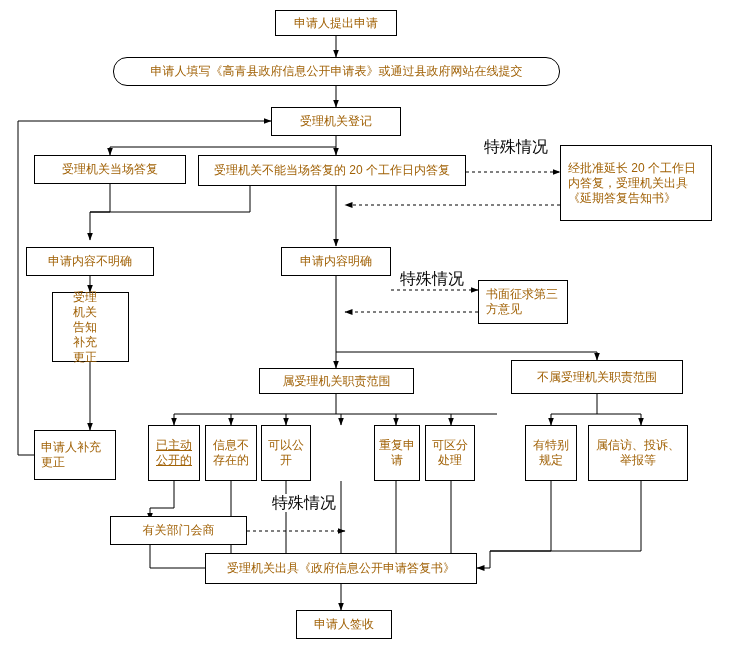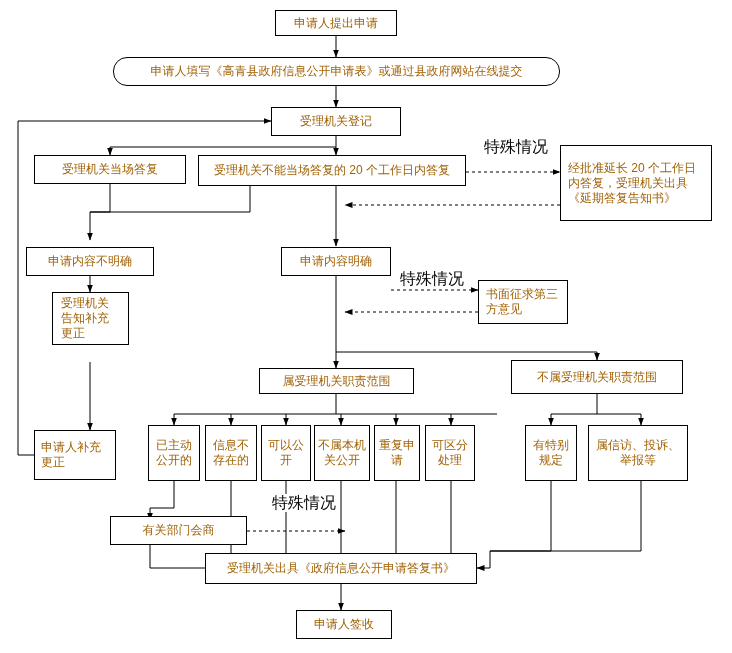--- a/index.html
+++ b/index.html
@@ -160,35 +160,34 @@
   <div class="node" style="left:198px; top:155px; width:268px; height:31px;">受理机关不能当场答复的 20 个工作日内答复</div>
 
   <div class="node" style="left:560px; top:145px; width:152px; height:76px; text-align:left; justify-content:flex-start; padding:5px 7px;">经批准延长 20 个工作日内答复，受理机关出具《延期答复告知书》</div>
 
   <div class="node" style="left:26px; top:247px; width:128px; height:29px;">申请内容不明确</div>
 
   <div class="node" style="left:281px; top:247px; width:110px; height:29px;">申请内容明确</div>
 
   <div class="node" style="left:478px; top:280px; width:90px; height:44px; text-align:left; justify-content:flex-start; padding:4px 7px;">书面征求第三方意见</div>
 
-  <div class="node" style="left:52px; top:292px; width:77px; height:53px; text-align:left; justify-content:flex-start; padding:4px 8px;">受理机关告知补充更正</div>
+  <div class="node" style="left:52px; top:292px; width:77px; height:70px; text-align:left; justify-content:flex-start; padding:4px 20px;">受理机关告知补充更正</div>
 
   <div class="node" style="left:34px; top:430px; width:82px; height:50px; text-align:left; justify-content:flex-start; padding:4px 6px;">申请人补充更正</div>
 
   <div class="node" style="left:259px; top:368px; width:155px; height:26px;">属受理机关职责范围</div>
 
   <div class="node" style="left:511px; top:360px; width:172px; height:34px;">不属受理机关职责范围</div>
 
-  <div class="node" style="left:148px; top:425px; width:52px; height:56px;">已主动公开的</div>
+  <div class="node" style="left:148px; top:425px; width:52px; height:56px;text-decoration:underline;">已主动公开的</div>
 
   <div class="node" style="left:205px; top:425px; width:52px; height:56px;">信息不存在的</div>
 
   <div class="node" style="left:261px; top:425px; width:50px; height:56px;">可以公开</div>
 
-  <div class="node" style="left:314px; top:425px; width:56px; height:56px;">不属本机关公开</div>
 
   <div class="node" style="left:374px; top:425px; width:46px; height:56px;">重复申请</div>
 
   <div class="node" style="left:425px; top:425px; width:50px; height:56px;">可区分处理</div>
 
   <div class="node" style="left:525px; top:425px; width:52px; height:56px;">有特别规定</div>
 
   <div class="node" style="left:588px; top:425px; width:100px; height:56px;">属信访、投诉、举报等</div>
 
   <div class="node" style="left:110px; top:516px; width:137px; height:29px;">有关部门会商</div>

